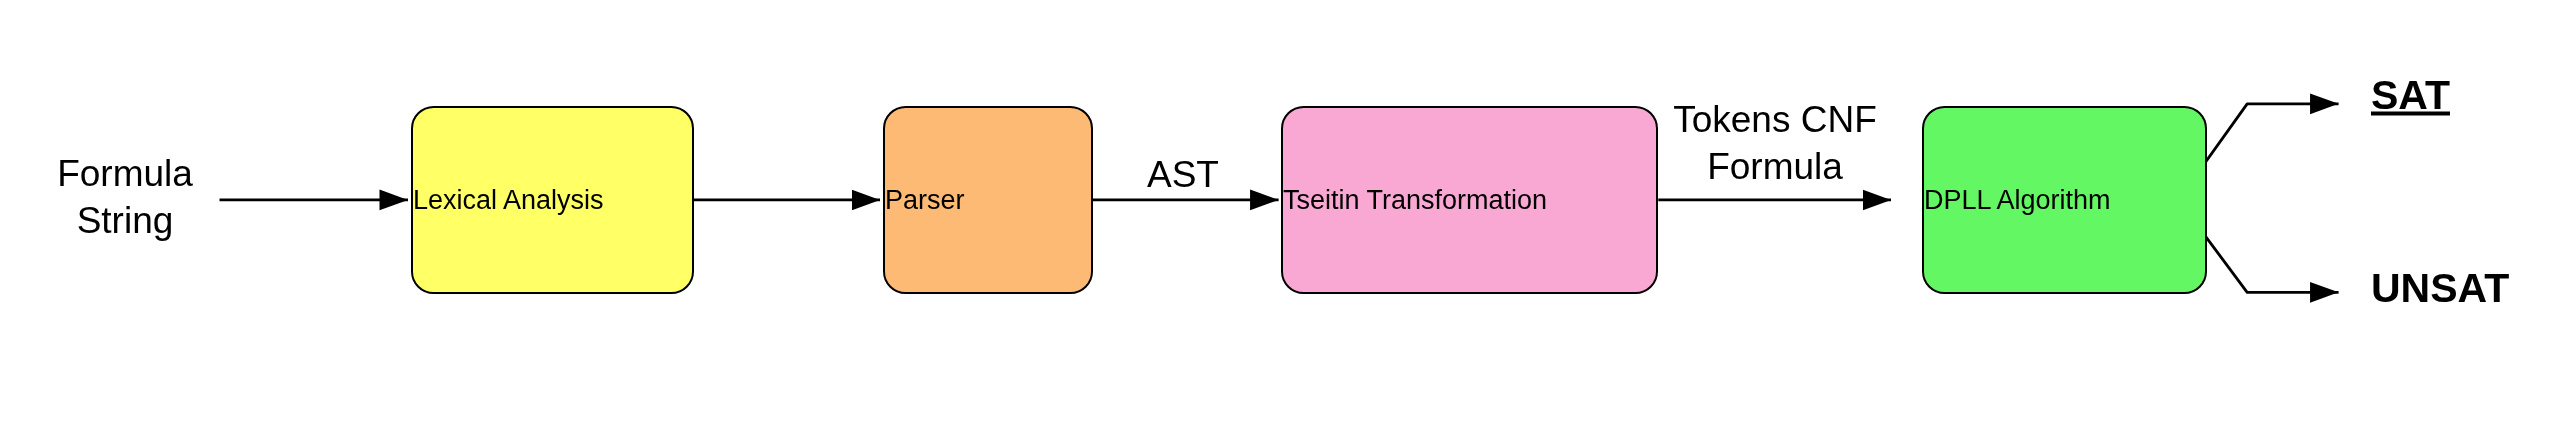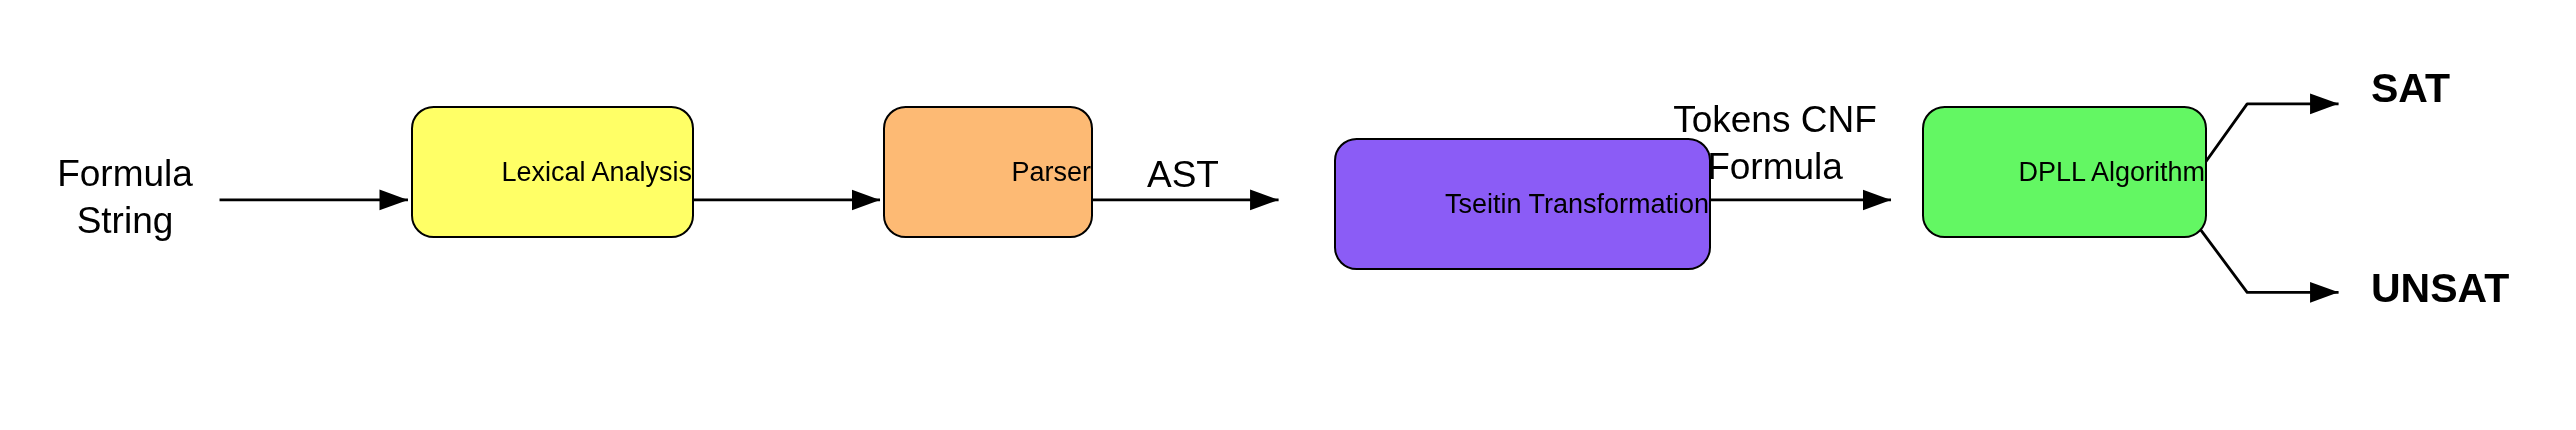--- a/index.html
+++ b/index.html
@@ -8,27 +8,27 @@
     background: #ffffff;
     font-family: "Liberation Sans", sans-serif;
     color: #000000;
     overflow: hidden;
   }
   .canvas { position: relative; width: 2576px; height: 431px; background: #ffffff; }
   .edges { position: absolute; left: 0; top: 0; }
   .node {
     position: absolute;
     top: 106px;
-    height: 132px;
+    height: 188px;
     border: 2.4px solid #000000;
     border-radius: 22.6px;
     box-sizing: border-box;
     display: flex;
     align-items: center;
-    justify-content: flex-end;
+    justify-content: flex-start;
     text-align: center;
   }
   .node .node-label { font-size: 27px; line-height: 1.2; }
   .flow-label {
     position: absolute;
     transform: translate(-50%, -50%);
     font-size: 37px;
     line-height: 1.28;
     text-align: center;
     white-space: pre-line;
@@ -67,29 +67,29 @@
     <span class="node-label">Lexical Analysis</span>
   </div>
 
 
   <div class="node" style="left: 883px; width: 210px; background-color: #fdba74;">
     <span class="node-label">Parser</span>
   </div>
 
   <div class="flow-label" style="left:1183px; top:175px;">AST</div>
 
-  <div class="node" style="left: 1334px; width: 377px; background-color: #8b5cf6; margin-top: 32px;">
+  <div class="node" style="left: 1281px; width: 377px; background-color: #f9a8d4;">
     <span class="node-label">Tseitin Transformation</span>
   </div>
 
   <div class="flow-label" style="left:1775px; top:143px;">Tokens CNF
 Formula</div>
 
   <div class="node" style="left: 1922px; width: 285px; background-color: rgb(99, 247, 99);">
     <span class="node-label">DPLL Algorithm</span>
   </div>
 
-  <div class="io-label" style="left:2371px; top:88px;">SAT</div>
+  <div class="io-label" style="left:2371px; top:95px;text-decoration:underline;">SAT</div>
 
   <div class="io-label" style="left:2371px; top:288px;">UNSAT</div>
 
 </div>
 
 
 </body></html>

